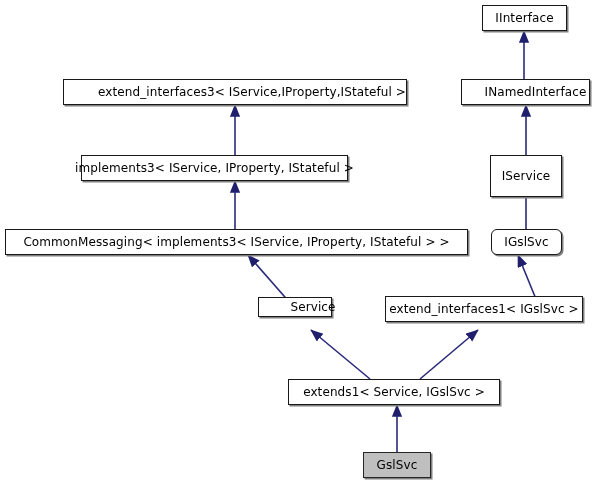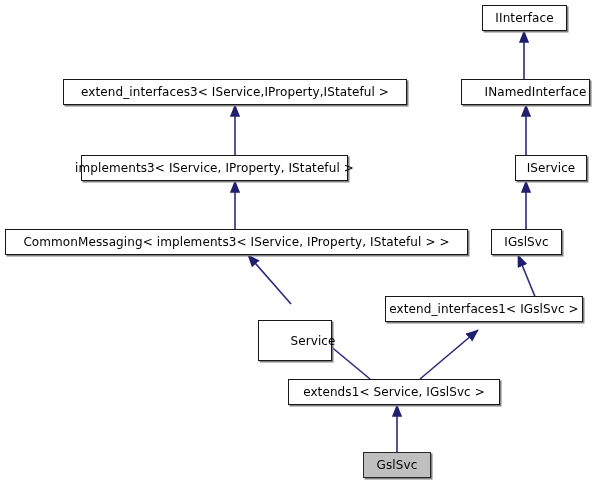--- a/index.html
+++ b/index.html
@@ -66,39 +66,39 @@
         <line x1="538" y1="304" x2="518" y2="255" stroke="#2a2a7a" stroke-width="1.6" marker-end="url(#arrow-head)"></line>
         <line x1="370" y1="379" x2="311" y2="330" stroke="#2a2a7a" stroke-width="1.6" marker-end="url(#arrow-head)"></line>
         <line x1="420" y1="379" x2="478" y2="330" stroke="#2a2a7a" stroke-width="1.6" marker-end="url(#arrow-head)"></line>
         <line x1="397" y1="452" x2="397" y2="405" stroke="#2a2a7a" stroke-width="1.6" marker-end="url(#arrow-head)"></line>
       </g>
   </svg>
   <div id="nodes-layer">
       <div class="node-box" style="left: 482px; top: 5px; width: 85px; height: 26px;">
         <span class="node-label">IInterface</span>
       </div>
-      <div class="node-box" style="left: 63px; top: 79px; width: 344px; height: 26px;">
+      <div class="node-box" style="left: 63px; top: 79px; width: 344px; height: 26px; justify-content: flex-end;">
         <span class="node-label">extend_interfaces3&lt; IService,IProperty,IStateful &gt;</span>
       </div>
       <div class="node-box" style="left: 461px; top: 79px; width: 129px; height: 26px; padding-left: 20px;">
         <span class="node-label">INamedInterface</span>
       </div>
       <div class="node-box" style="left: 81px; top: 155px; width: 267px; height: 26px;">
         <span class="node-label">implements3&lt; IService, IProperty, IStateful &gt;</span>
       </div>
-      <div class="node-box" style="left: 490px; top: 155px; width: 72px; height: 26px; margin-left: 25px;">
+      <div class="node-box" style="left: 490px; top: 155px; width: 72px; height: 42px;">
         <span class="node-label">IService</span>
       </div>
       <div class="node-box" style="left: 5px; top: 229px; width: 463px; height: 26px; align-items: center;">
         <span class="node-label">CommonMessaging&lt; implements3&lt; IService, IProperty, IStateful &gt; &gt;</span>
       </div>
-      <div class="node-box" style="left: 491px; top: 229px; width: 71px; height: 26px;">
+      <div class="node-box" style="left: 491px; top: 229px; width: 71px; height: 26px; border-radius: 6px;">
         <span class="node-label">IGslSvc</span>
       </div>
-      <div class="node-box" style="left: 258px; top: 320px; width: 74px; height: 41px; padding-left: 36px;">
+      <div class="node-box" style="left: 258px; top: 297px; width: 74px; height: 20px; padding-left: 36px;">
         <span class="node-label">Service</span>
       </div>
       <div class="node-box" style="left: 385px; top: 296px; width: 198px; height: 26px;">
         <span class="node-label">extend_interfaces1&lt; IGslSvc &gt;</span>
       </div>
       <div class="node-box" style="left: 288px; top: 379px; width: 212px; height: 26px;">
         <span class="node-label">extends1&lt; Service, IGslSvc &gt;</span>
       </div>
       <div class="node-box highlight" style="left: 363px; top: 452px; width: 68px; height: 26px;">
         <span class="node-label">GslSvc</span>

